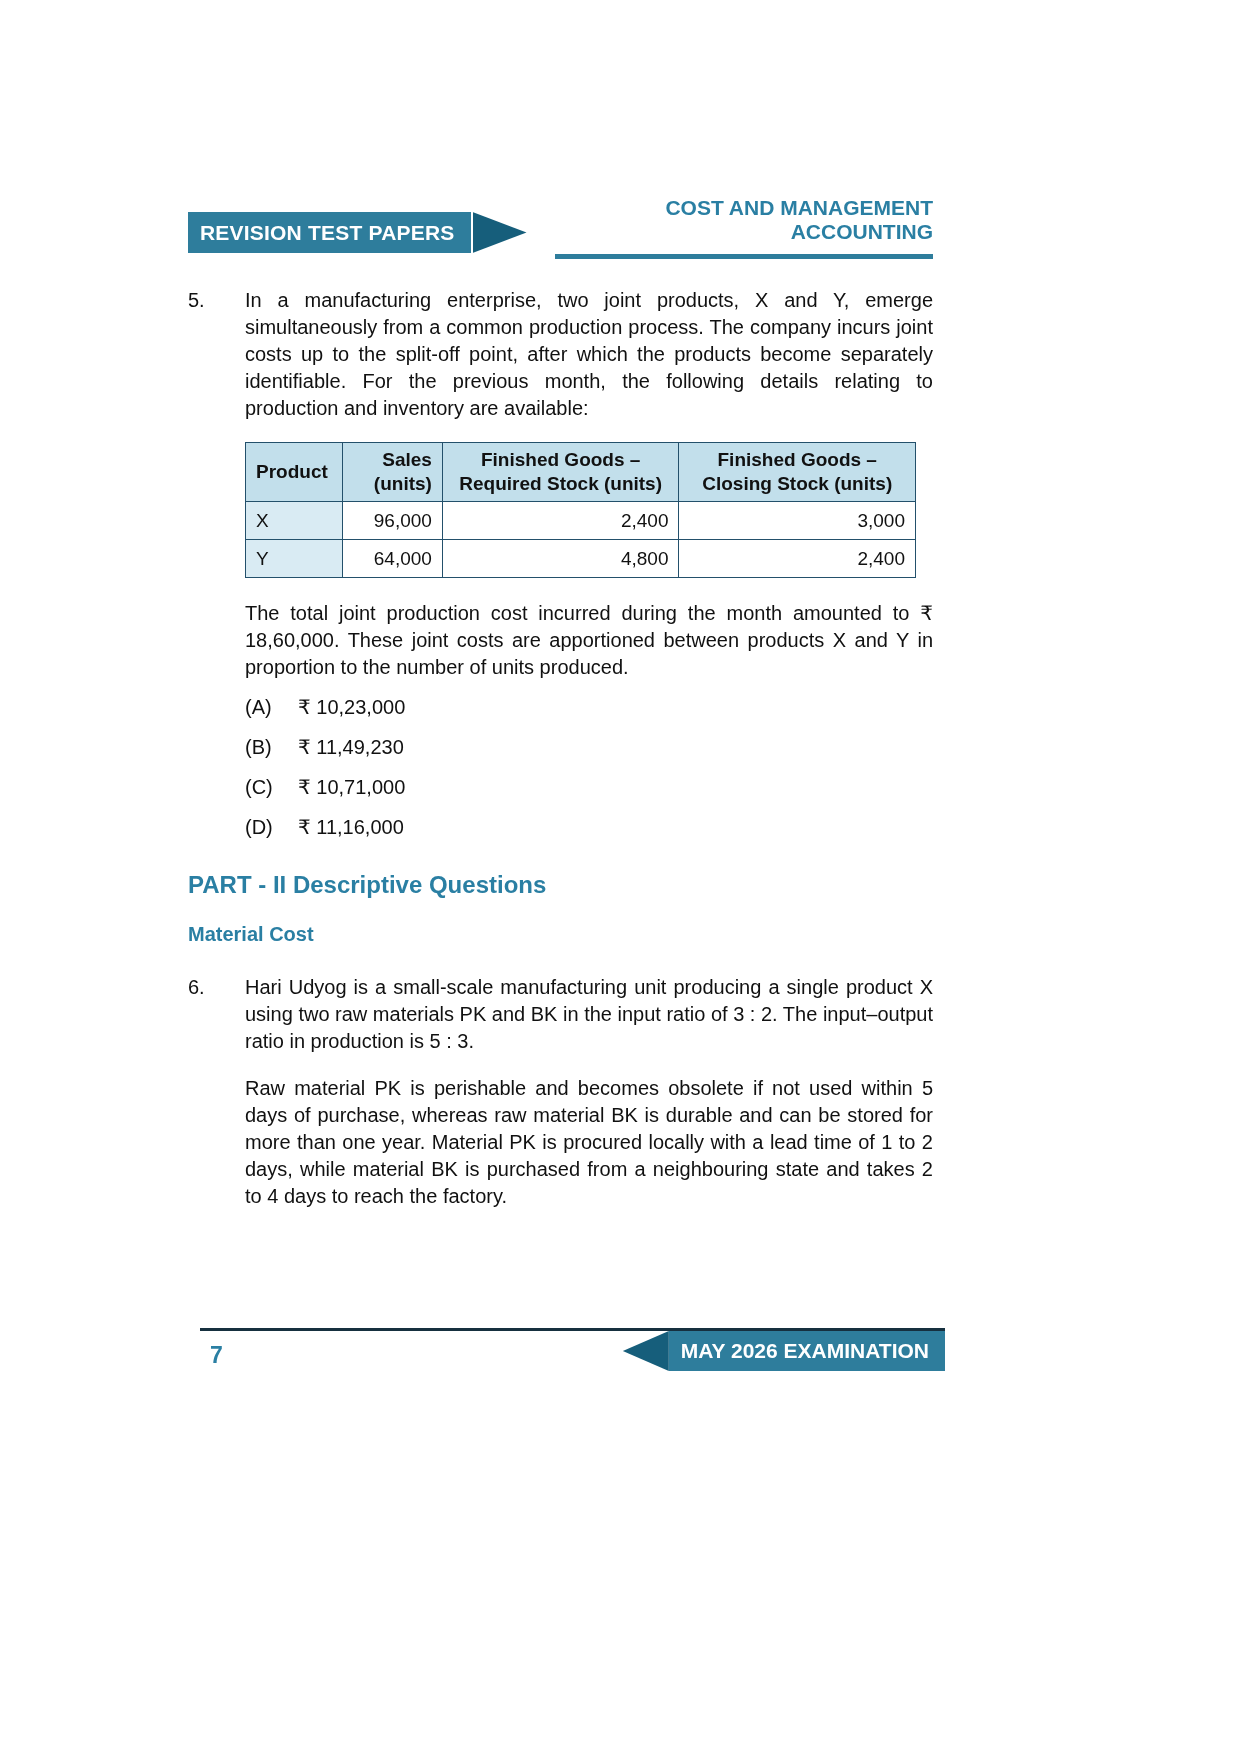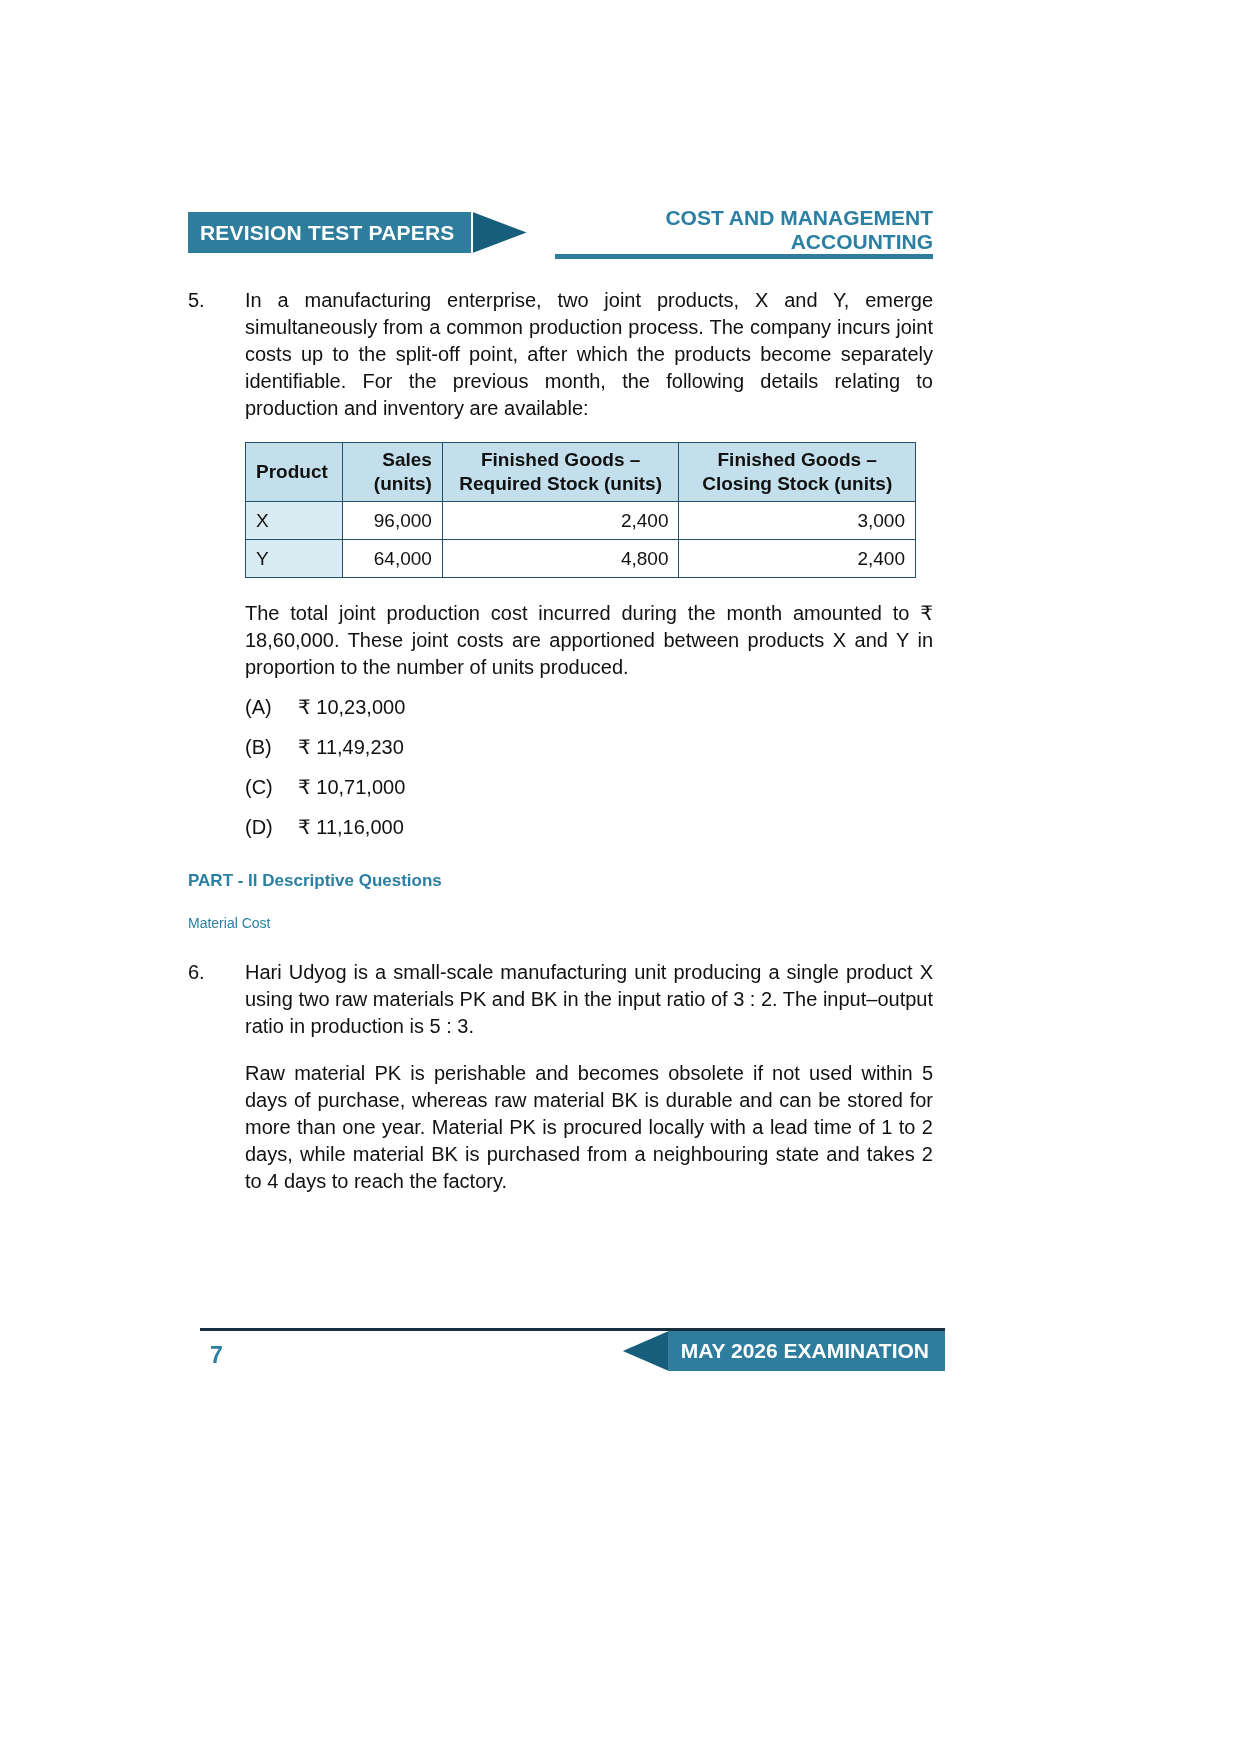--- a/index.html
+++ b/index.html
@@ -34,21 +34,21 @@
     display:flex; align-items:center; padding:0 16px 0 12px;
   }
   .banner-arrow{
     width:54px; height:41px; margin-left:2px;
     background:var(--teal-dark,#165E7B);
     clip-path:polygon(0 0,100% 50%,0 100%);
   }
   .header-title-box{
     flex:1; text-align:right;
     border-bottom:5px solid var(--teal,#2E7D9C);
-    padding-bottom:0; margin-left:28px;
+    padding-bottom:10px; margin-left:28px;
   }
   .header-title{color:var(--heading-text,#2A7FA3); font-weight:bold; font-size:21px;}
 
   
   .q{display:flex; font-size:20px; line-height:27px; margin-top:28px;}
   .qnum{width:57px; flex:none;}
   .qtext{flex:1; text-align:justify;}
   .qtext p + p{margin-top:20px;}
 
   
@@ -69,25 +69,25 @@
   .required-label{margin-top:22px; font-size:20px; line-height:27px;}
 
   
   .options{margin-top:8px;}
   .option{display:flex; margin-top:13px; font-size:20px; line-height:27px;}
   .option .opt-label{width:53px; flex:none;}
 
   
   .part-heading{
     margin-top:30px; color:var(--heading-text,#2A7FA3);
-    font-weight:bold; font-size:17px;
+    font-weight:bold; font-size:24px;
   }
   .sub-heading{
     margin-top:24px; color:var(--heading-text,#2A7FA3);
-    font-weight:normal; font-size:14px;
+    font-weight:bold; font-size:20px;
   }
 
   
   .doc-footer{position:absolute; left:200px; top:1328px; width:745px; height:60px;}
   .footer-line{height:3px; background:var(--footer-line,#16303F);}
   .footer-banner{position:absolute; right:0; top:3px; display:flex; height:40px;}
   .fb-arrow{
     width:46px; height:40px; flex:none;
     background:var(--teal-dark,#165E7B);
     clip-path:polygon(100% 0,0 50%,100% 100%);

